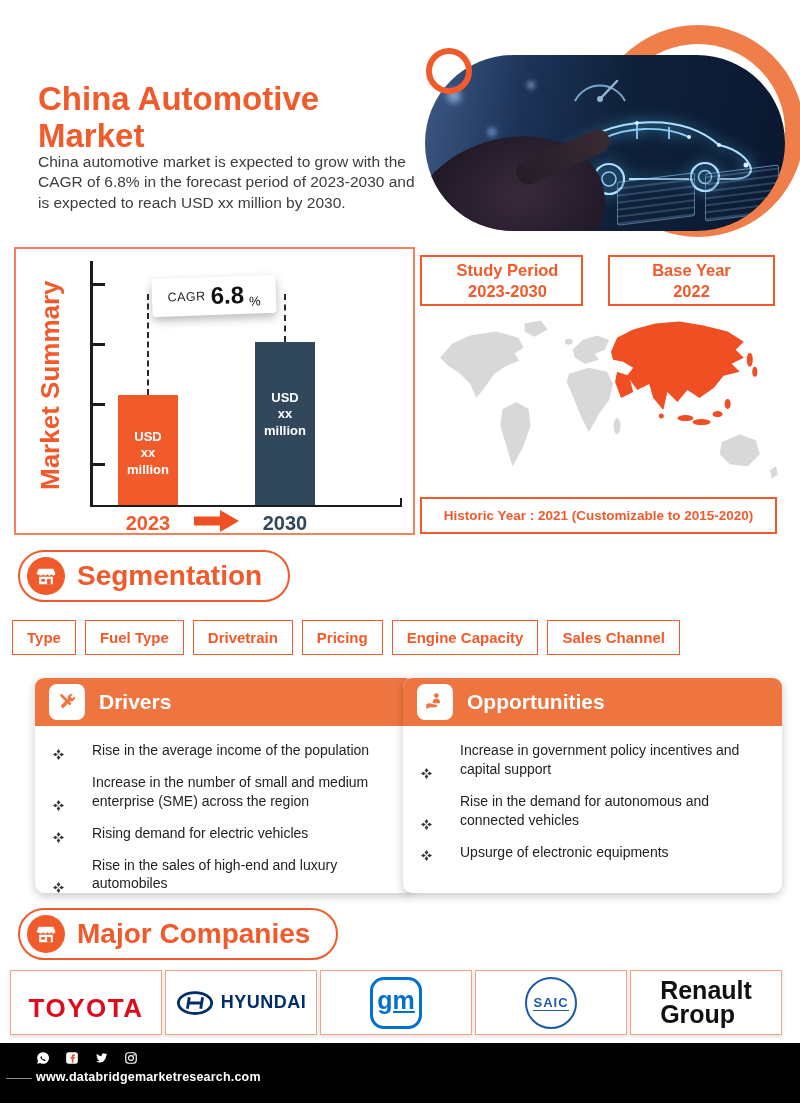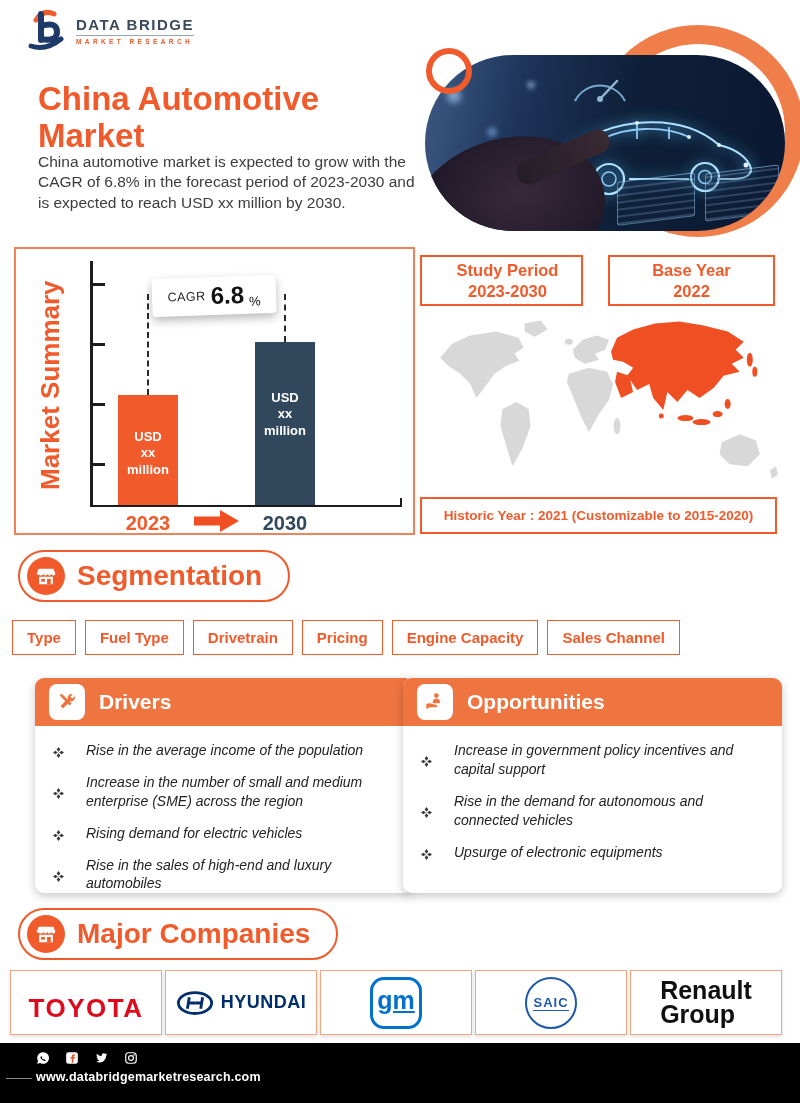--- a/index.html
+++ b/index.html
@@ -69,21 +69,21 @@
   .chip { height:35px; border:1.5px solid #F15A2B; background:#fff; color:#F15A2B; font-weight:bold; font-size:15px;
        display:flex; align-items:center; padding:0 14px; white-space:nowrap; }
 
   
   .card { position:absolute; top:678px; width:379px; height:215px; background:#fff; border-radius:9px; box-shadow:0 3px 10px rgba(0,0,0,.22); }
   .card-left { left:14px;margin-left:21px; } .card-right { left:403px; }
   .card-header { height:48px; background:#EE7540; border-radius:9px 9px 0 0; display:flex; align-items:center; gap:14px; padding:0 14px; }
   .card-icon { width:36px; height:36px; background:#fff; border-radius:8px; display:flex; align-items:center; justify-content:center; flex:0 0 36px; }
   .card-title { color:#fff; font-size:21px; font-weight:bold; }
   .card-body { padding:15px 18px 0 18px; display:flex; flex-direction:column; gap:13px; }
-  .bullet-row { display:flex; gap:22px; align-items:center; font-size:14px; color:#222; line-height:1.35;font-style:italic; }
+  .bullet-row { display:flex; gap:28px; align-items:flex-end; font-size:14px; color:#222; line-height:1.35; }
   .bullet-row svg { margin-top:4px; flex:0 0 11px; }
 
   
   .logo-row { position:absolute; left:10px; top:970px; display:flex; gap:3px; }
   .logo-tile { width:152px; height:65px; border:1.2px solid #F2A583; background:#fff; box-shadow:0 2px 4px rgba(0,0,0,.12);
        display:flex; align-items:center; justify-content:center; gap:7px; }
   .toyota-text { font-size:26px; font-weight:bold; color:#E10A1D; letter-spacing:1.5px;margin-top:12px; }
   .hyundai-text { font-size:18px; font-weight:bold; color:#002E6B; letter-spacing:.5px; }
   .gm-badge { width:52px; height:52px; border:3px solid #0170CE; border-radius:14px; display:flex; align-items:center; justify-content:center; }
   .gm-text { font-size:25px; font-weight:bold; color:#0170CE; text-decoration:underline; line-height:1; padding-bottom:4px; }
@@ -95,33 +95,20 @@
   .footer { position:absolute; left:0; top:1043px; width:800px; height:60px; background:#000000; }
   .social-row { position:absolute; left:36px; top:8px; display:flex; gap:15px; align-items:center; }
   .footer-url { position:absolute; left:36px; top:27px; color:#fff; font-size:12.5px; font-weight:bold; letter-spacing:.2px; }
   .footer-line { position:absolute; left:6px; top:35px; width:26px; height:1px; background:rgba(255,255,255,.55); }
 </style>
 </head>
 <body>
 
 <div class="page">
 
-  <div class="logo">
-    <span>
-      <svg width="40" height="42" viewBox="0 0 40 42">
-        <path d="M8 12 Q15 1 26 6" fill="none" stroke="#F15A2B" stroke-width="5" stroke-linecap="round"></path>
-        <path d="M13 6 L13 32 M13 18 Q29 13 29 24 Q29 34 13 31" fill="none" stroke="#1E3A68" stroke-width="6" stroke-linecap="round"></path>
-        <path d="M3 38 Q18 43 33 31" fill="none" stroke="#1E3A68" stroke-width="5" stroke-linecap="round"></path>
-      </svg>
-    </span>
-    <span class="logo-text">
-      <div class="logo-name">DATA BRIDGE</div>
-      <div class="logo-tagline">MARKET RESEARCH</div>
-    </span>
-  </div>
 
   <div class="page-title">
     <span>China Automotive</span><br>
     <span>Market</span>
   </div>
   <div class="page-desc">China automotive market is expected to grow with the CAGR of 6.8% in the forecast period of 2023-2030 and is expected to reach USD xx million by 2030.</div>
 
   <div class="ring-big"></div>
   <div class="hero">
     <span class="bokeh" style="left:18px;top:30px;width:22px;height:22px;background:radial-gradient(circle,rgba(170,210,255,.8),transparent 70%);"></span>

